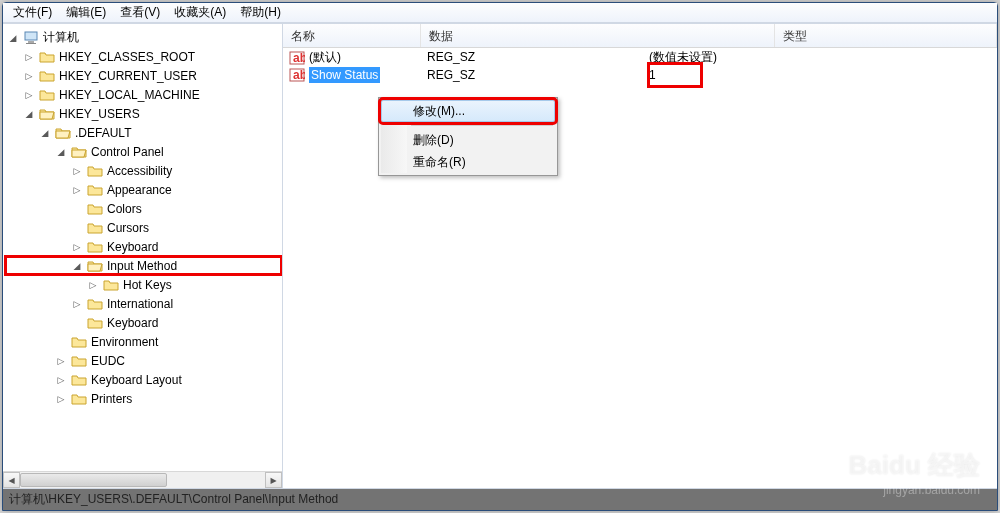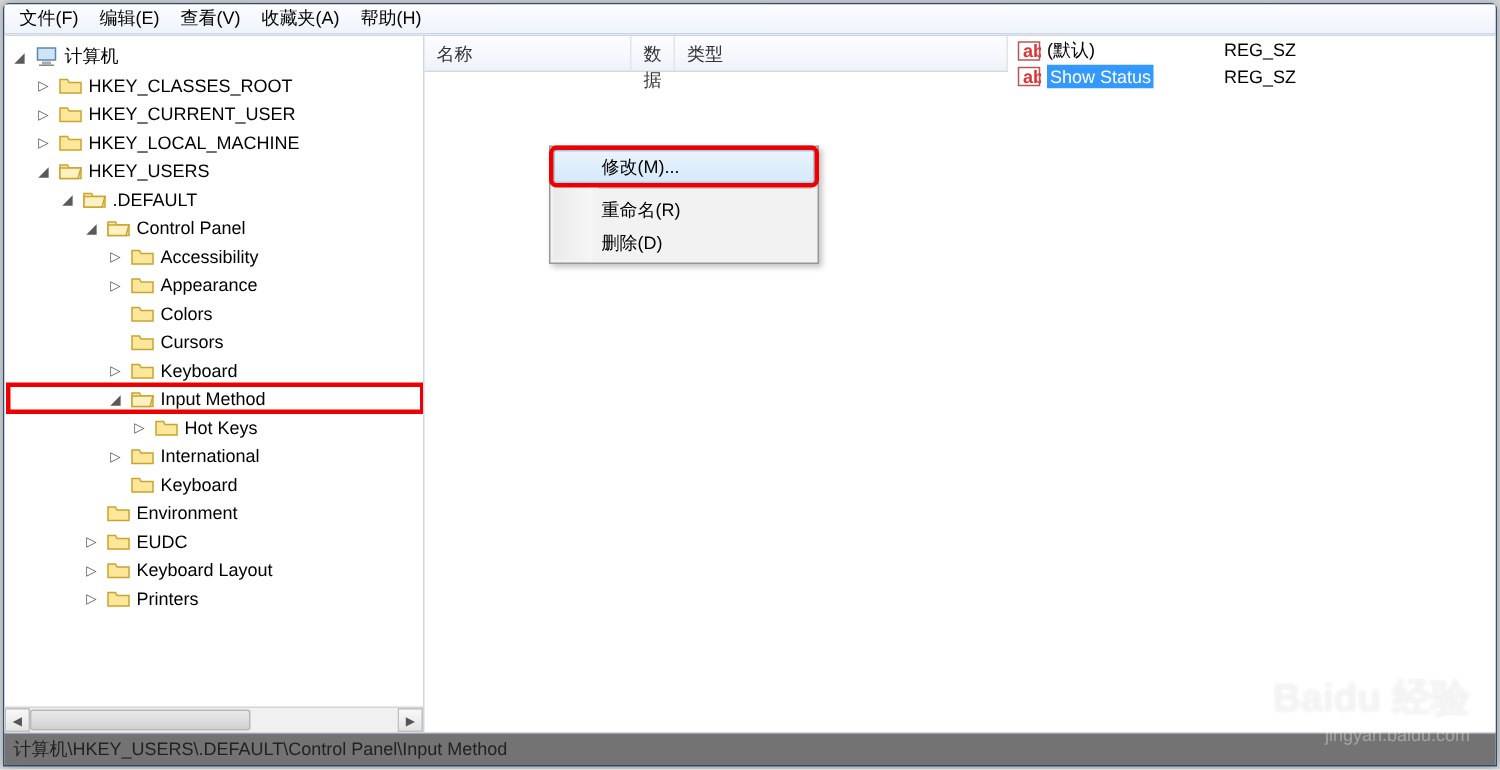--- a/index.html
+++ b/index.html
@@ -21,36 +21,36 @@
 .body { flex:1; display:flex; background:#fff; border-top:1px solid #d0d8e4; overflow:hidden; }
 
 .tree-pane { width: 280px; border-right:1px solid #d0d8e4; overflow:hidden; position:relative; display:flex; flex-direction:column; }
 .tree { flex:1; overflow:auto; padding:4px 0 4px 2px; white-space:nowrap; }
 .tree-row { display:flex; align-items:center; height:19px; padding-left:2px; cursor:pointer; position:relative; }
 .expander { width:12px; display:inline-flex; justify-content:center; color:#5a5a5a; font-size:9px; cursor:pointer; }
 .folder-icon { width:16px; height:14px; margin:0 4px; }
 .tree-label { color:#000; }
 .tree-row.highlighted { outline:3px solid #e00; outline-offset:-2px; }
 
-.list-pane { flex:1; display:flex; flex-direction:row; overflow:hidden; }
+.list-pane { flex:1; display:flex; flex-direction:column; overflow:hidden; }
 .list-header { height:24px; display:flex; background:linear-gradient(to bottom,#fdfdfe,#eef3fb); border-bottom:1px solid #d8d8d8; }
 .col-header { padding:4px 8px; border-right:1px solid #e4e4e4; color:#333; cursor:pointer; }
 .col-name { width:138px; }
 .col-type { width:222px; }
 .col-data { flex:1; }
 .list-body { flex:1; position:relative; }
 .list-row { display:flex; align-items:center; height:18px; }
 .cell { padding:0 6px; overflow:hidden; text-overflow:ellipsis; white-space:nowrap; }
 .cell-name { width:138px; display:flex; align-items:flex-end; }
 .cell-type { width:222px; }
 .cell-data { flex:1; }
 .val-icon { width:16px; height:16px; margin-right:4px; }
 .list-row.selected .cell-name span.sel { background:#3399ff; color:#fff; padding:1px 2px; }
 
-.ctx-menu { position:absolute; left:366px; top:97px; width:180px; background:#f2f2f2; border:1px solid #979797; box-shadow:2px 2px 4px rgba(0,0,0,0.25); padding:2px; z-index:50; }
+.ctx-menu { position:absolute; left:378px; top:97px; width:180px; background:#f2f2f2; border:1px solid #979797; box-shadow:2px 2px 4px rgba(0,0,0,0.25); padding:2px; z-index:50; }
 .ctx-strip { position:absolute; left:2px; top:2px; bottom:2px; width:26px; background:linear-gradient(to right,#eaeaea,#f7f7f7); }
 .ctx-item { position:relative; height:22px; display:flex; align-items:center; padding-left:32px; cursor:pointer; }
 .ctx-item:hover, .ctx-item.hover { background:linear-gradient(to bottom,#eaf3fd,#d6e9fb); border:1px solid #a6c9ea; border-radius:2px; padding-left:31px; height:22px; }
 .ctx-sep { height:1px; background:#d0d0d0; margin:3px 2px 3px 30px; }
 .ctx-item.highlighted { outline:3px solid #e00; outline-offset:0px; }
 
 .statusbar { height:22px; border-top:1px solid #d0d8e4; background:#737373; display:flex; align-items:center; padding:0 6px; color:#222; }
 
 .hscroll { height:17px; background:#f0f0f0; border-top:1px solid #d8d8d8; display:flex; }
 .hscroll .sb-btn { width:17px; background:linear-gradient(#f8f8f8,#e4e4e4); border:1px solid #c0c0c0; display:flex;align-items:center;justify-content:center;font-size:8px;color:#555; }
@@ -288,21 +288,21 @@
 
 </div>
 
 <div class="ctx-menu">
   <div class="ctx-strip"></div>
   <div class="ctx-item hover highlighted">
       <span>修改(M)...</span>
     </div>
   <div class="ctx-sep"></div>
   <div class="ctx-item">
+      <span>删除(D)</span>
+    </div>
+  <div class="ctx-item">
       <span>重命名(R)</span>
-    </div>
-  <div class="ctx-item">
-      <span>删除(D)</span>
     </div>
 </div>
 
 <div class="watermark">Baidu 经验</div>
 <div class="watermark-sub">jingyan.baidu.com</div>
 
 </body></html>

